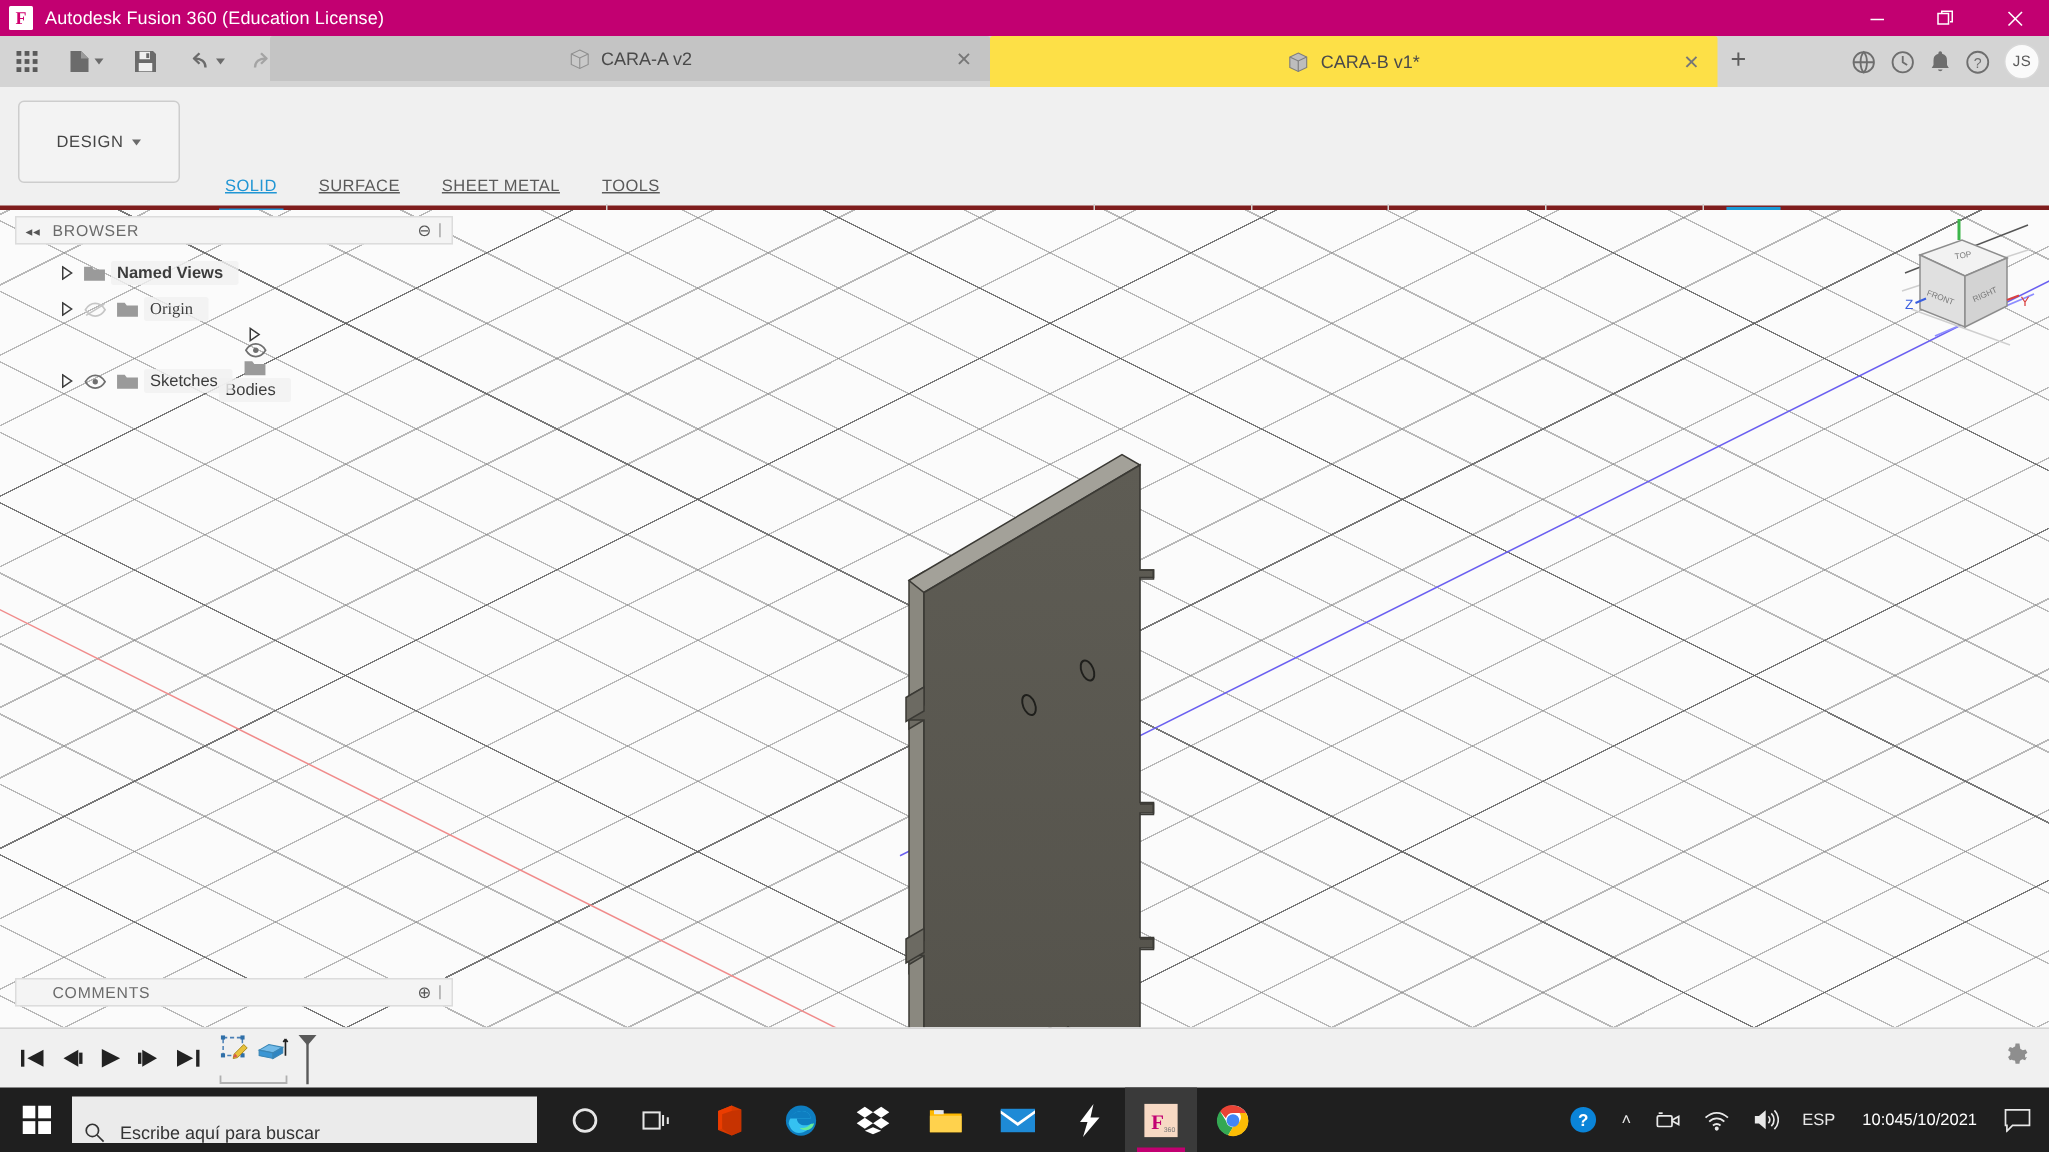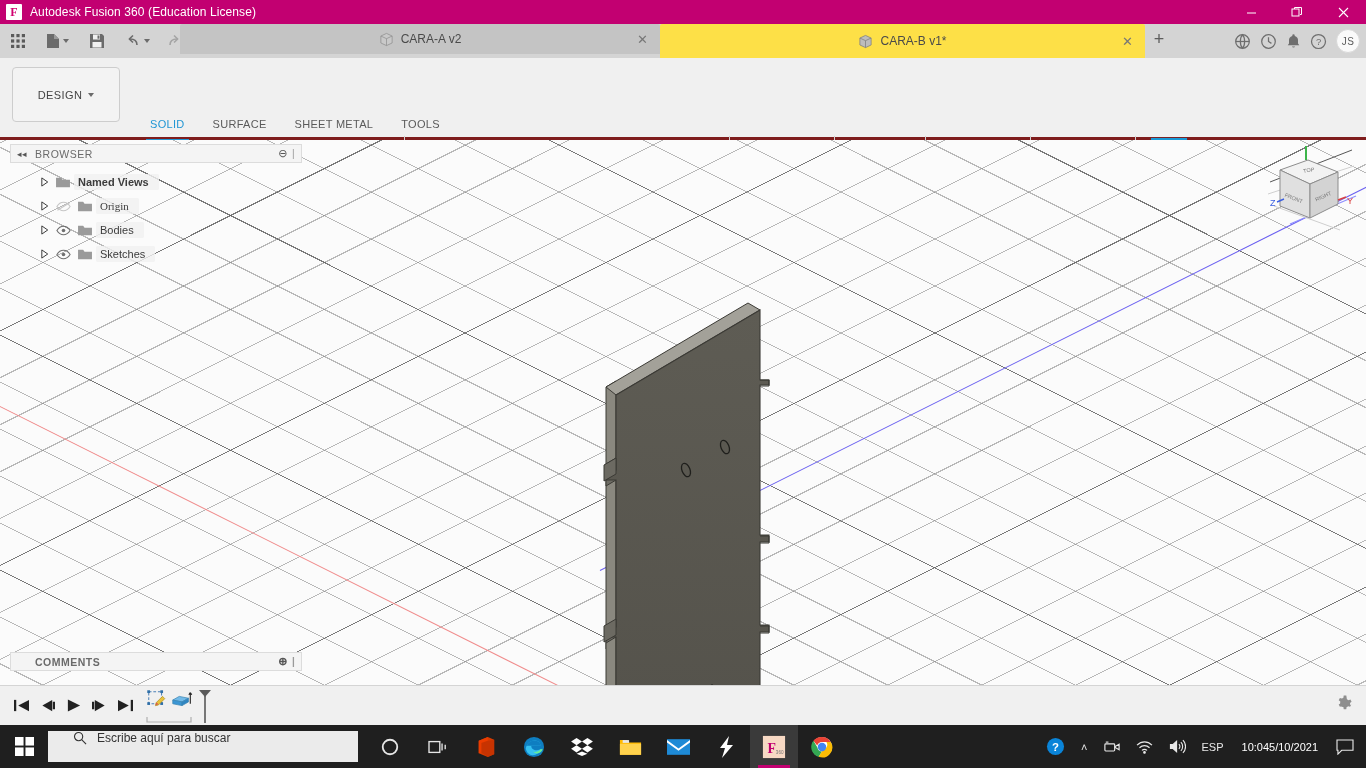--- a/index.html
+++ b/index.html
@@ -87,21 +87,21 @@
     border: 1px solid #cdcdcd; border-radius: 4px; background: #f3f3f3;
     display: flex; align-items: center; justify-content: center;
     font-size: 11px; color: #444; letter-spacing: .4px;
   }
   #ws-tabs {
     position: absolute; left: 136px; top: 60px; height: 18px;
     display: flex; align-items: center; gap: 0;
   }
   .ws-tab {
     font-size: 11px; color: #5a5a5a; padding: 0 14px;
-    letter-spacing: .3px; position: relative; height: 18px;
+    letter-spacing: .3px; position: relative; height: 18px; text-decoration: underline;
   }
   .ws-tab.active { color: #2196d4; }
   .ws-tab.active::after {
     content: ""; position: absolute; left: 10px; right: 10px; bottom: -5px;
     height: 2px; background: #2196d4;
   }
   #ribbon-panels {
     position: absolute; left: 132px; top: 78px; height: 58px;
     display: flex; align-items: flex-start;
   }
@@ -183,21 +183,20 @@
     margin-left: 5px; display: flex; align-items: center; justify-content: center;
   }
   .radio-dot i { width: 6px; height: 6px; border-radius: 50%; background: #444; display: block; }
 
   
   #comments-bar {
     position: absolute; left: 10px; top: 652px; width: 292px; height: 19px;
     background: #f4f4f4; border: 1px solid #dcdcdc;
     display: flex; align-items: center; font-size: 10.5px; color: #6a6a6a;
     letter-spacing: .5px;
-    font-weight: bold;
   }
   #comments-label { margin-left: 24px; }
   #comments-plus { margin-left: auto; margin-right: 4px; color: #555; font-size: 11px; }
 
   
   #timeline {
     position: absolute; left: 0; top: 685px; width: 1366px; height: 40px;
     background: #f0f0f0; border-top: 1px solid #d4d4d4;
     display: flex; align-items: center;
   }
@@ -214,21 +213,21 @@
   
   #taskbar {
     position: absolute; left: 0; top: 725px; width: 1366px; height: 43px;
     background: #1f1f1f; display: flex; align-items: center;
   }
   #start-btn {
     width: 48px; height: 43px; display: flex; align-items: center; justify-content: center;
   }
   #tb-search {
     width: 310px; height: 31px; background: #ebebeb;
-    display: flex; align-items: flex-start; gap: 10px; padding-left: 25px;
+    display: flex; align-items: flex-end; gap: 10px; padding-left: 8px;
     font-size: 12px; color: #333;
   }
   #tb-apps { display: flex; align-items: center; height: 43px; margin-left: 8px; }
   .tb-app {
     width: 48px; height: 43px; display: flex; align-items: center; justify-content: center;
     position: relative;
   }
   .tb-app.running { background: #3a3a3a; }
   .tb-app.running::after {
     content: ""; position: absolute; bottom: 0; left: 8px; right: 8px; height: 3px;
@@ -765,21 +764,21 @@
       </svg>
     </span>
     <span class="folder-ic">
       <svg width="16" height="13" viewBox="0 0 17 14" fill="#9a9a9a">
           <path d="M1 2h5.5l1.5 2H16v8H1z"></path>
         </svg>
     </span>
     <span class="tree-label">Origin</span>
   </div>
 
-  <div class="tree-row" style="padding-left:28px;">
+  <div class="tree-row" style="padding-left:28px;flex-direction:column;">
     <span class="tree-arrow">
       <svg width="10" height="10" viewBox="0 0 11 11" fill="none" stroke="#3c3c3c" stroke-width="1.1">
           <path d="M2 1 L8.5 5.5 L2 10 Z"></path>
         </svg>
     </span>
     <span class="eye">
       <svg width="15" height="11" viewBox="0 0 16 11" fill="none" stroke="#6f6f6f" stroke-width="1.2">
         <path d="M1 5.5C3 2.2 5.5 1 8 1s5 1.2 7 4.5C13 8.8 10.5 10 8 10S3 8.8 1 5.5z"></path>
           <circle cx="8" cy="5.5" r="1.9" fill="#6f6f6f" stroke="none"></circle>
       </svg>

